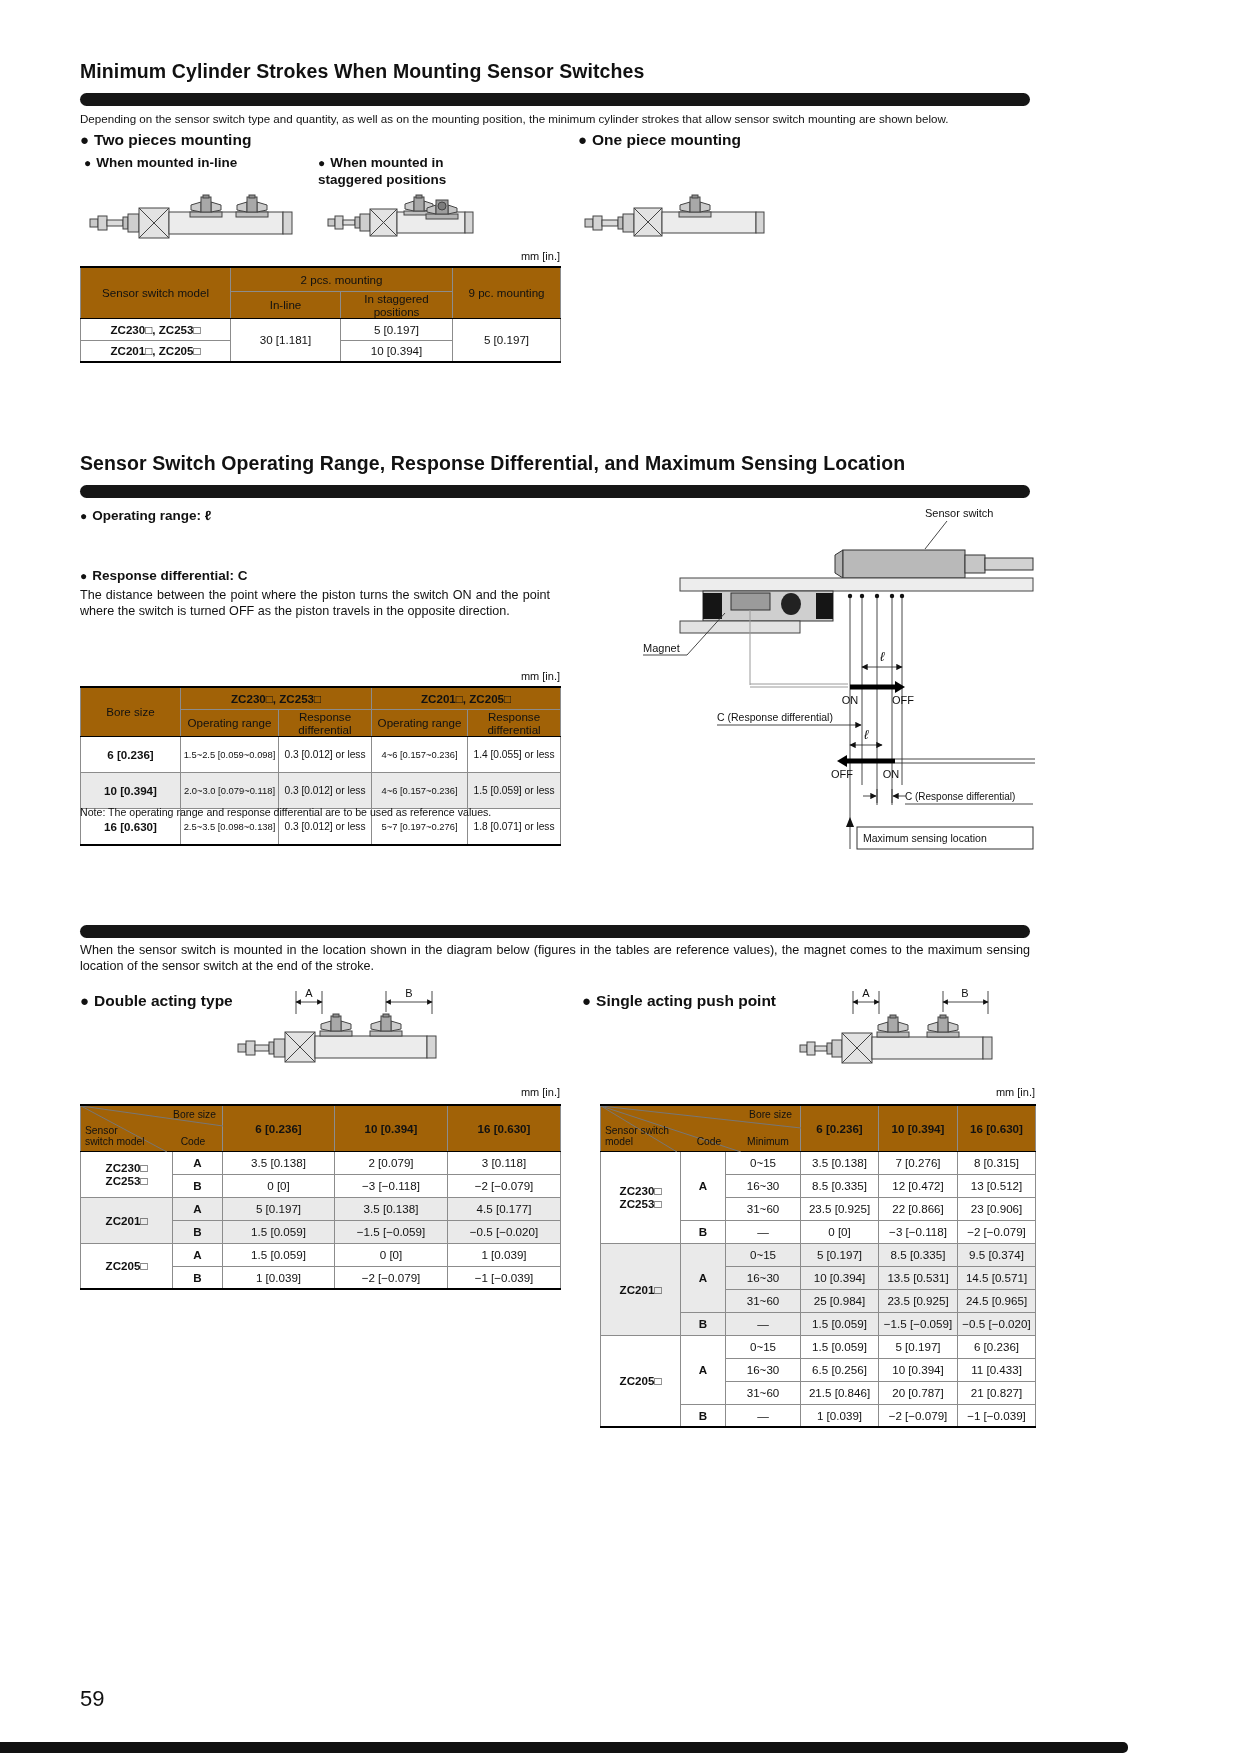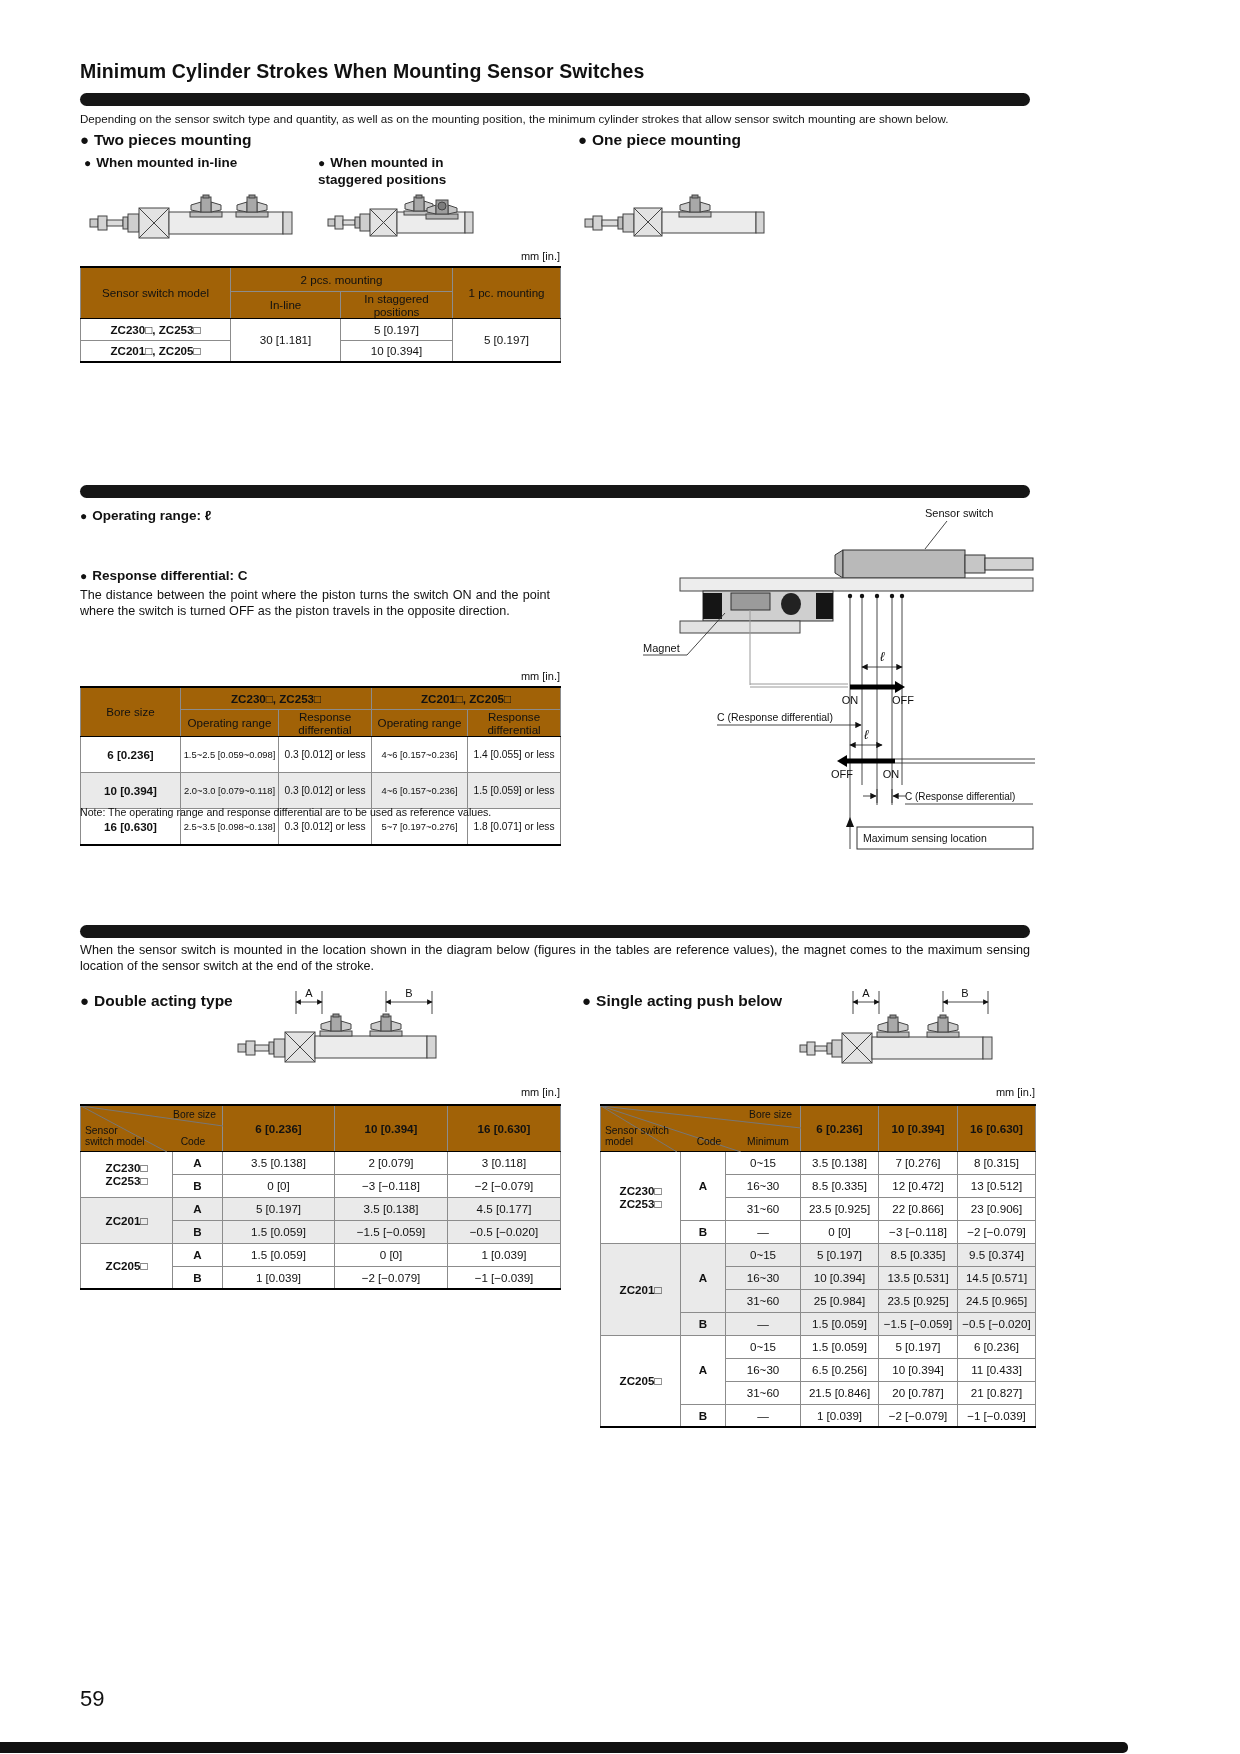--- a/index.html
+++ b/index.html
@@ -147,39 +147,40 @@
     <colgroup>
         <col style="width:150px">
         <col style="width:110px">
         <col style="width:112px">
         <col style="width:108px">
       </colgroup>
     <tbody>
         <tr>
       <td rowspan="2" class="hd hb hd12">Sensor switch model</td>
       <td colspan="2" class="hd hd12">2 pcs. mounting</td>
-      <td rowspan="2" class="hd hb hd12">1 pc. mounting</td>
+      <td rowspan="2" class="hd hb hd12">9 pc. mounting</td>
     </tr>
     <tr>
       <td class="hd hb hd12">In-line</td>
       <td class="hd hb sm10">In staggered positions</td>
     </tr>
     <tr>
       <td class="b">ZC230□, ZC253□</td>
       <td rowspan="2">30 [1.181]</td>
       <td>5 [0.197]</td>
       <td rowspan="2">5 [0.197]</td>
     </tr>
     <tr>
       <td class="b">ZC201□, ZC205□</td>
       <td>10 [0.394]</td>
     </tr>
   </tbody>
     </table>
 
+  <div class="abs title" style="left:80px;top:452px">Sensor Switch Operating Range, Response Differential, and Maximum Sensing Location</div>
   <div class="abs bar" style="left:80px;top:485px;width:950px"></div>
 
   <div class="abs blt2" style="left:80px;top:508px">Operating range: ℓ</div>
   <div class="abs blt2" style="left:80px;top:568px">Response differential: C</div>
   <div class="abs bodytxt" style="left:80px;top:587px;width:470px">The distance between the point where the piston turns the switch ON and the point where the switch is turned OFF as the piston travels in the opposite direction.</div>
 
   <svg class="abs" style="left:595px;top:497px" width="440" height="365" viewBox="0 0 440 365">
     <defs>
       <marker id="mA" viewBox="0 0 10 10" refX="9" refY="5" markerWidth="7" markerHeight="7" orient="auto-start-reverse">
         <path d="M0,0L10,5L0,10z" fill="#111"></path>
@@ -288,21 +289,21 @@
     </tr>
   </tbody>
     </table>
 
   <div class="abs note" style="left:80px;top:806px;width:500px">Note: The operating range and response differential are to be used as reference values.</div>
 
   <div class="abs bar" style="left:80px;top:925px;width:950px"></div>
   <div class="abs bodytxt" style="left:80px;top:942px;width:950px">When the sensor switch is mounted in the location shown in the diagram below (figures in the tables are reference values), the magnet comes to the maximum sensing location of the sensor switch at the end of the stroke.</div>
 
   <div class="abs blt1" style="left:80px;top:992px">Double acting type</div>
-  <div class="abs blt1" style="left:582px;top:992px">Single acting push below</div>
+  <div class="abs blt1" style="left:582px;top:992px">Single acting push point</div>
 
   <svg class="abs" style="left:236px;top:986px" width="265" height="95" viewBox="0 0 265 95">
     <defs>
       <marker id="mB" viewBox="0 0 10 10" refX="9" refY="5" markerWidth="6" markerHeight="6" orient="auto-start-reverse">
         <path d="M0,0L10,5L0,10z" fill="#111"></path>
       </marker>
     </defs>
     <text x="73" y="11" text-anchor="middle" font-size="11">A</text>
     <line x1="60" y1="5" x2="60" y2="28" class="dl"></line>
       <line x1="86" y1="5" x2="86" y2="28" class="dl"></line>

